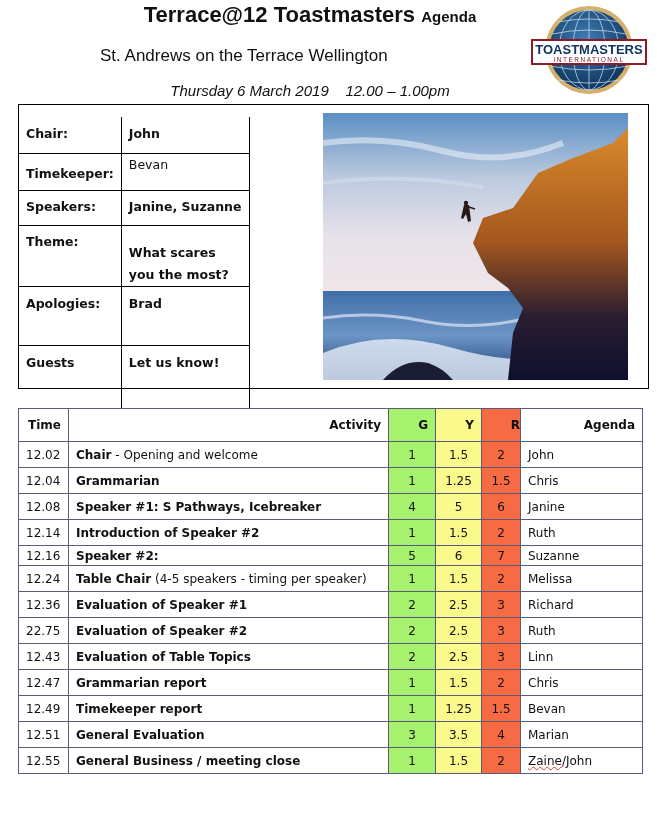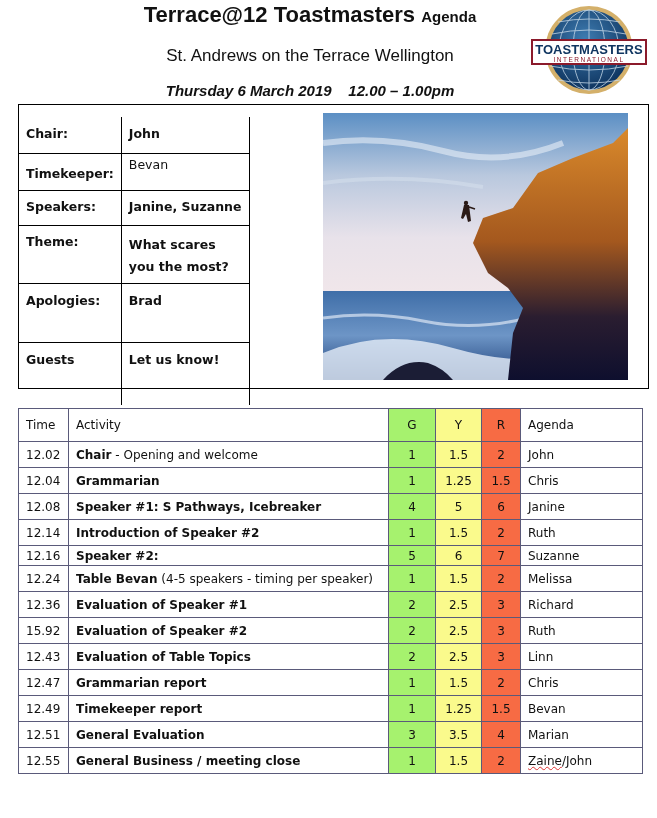--- a/index.html
+++ b/index.html
@@ -1,37 +1,37 @@
 <!DOCTYPE html>
 <html><head>
 <meta charset="utf-8">
 <style>
   html, body { margin:0; padding:0; background:#ffffff; }
   body { width:657px; height:818px; position:relative; overflow:hidden; font-family:"Liberation Sans", sans-serif; color:#111; }
   .title { position:absolute; left:100px; top:2px; width:420px; text-align:center; font-weight:bold; font-size:22px; white-space:nowrap; }
   .title .agenda { font-size:15px; }
-  .subtitle { position:absolute; left:100px; top:46px; width:420px; text-align:center; font-size:17px; }
-  .dateline { position:absolute; left:100px; top:82px; width:420px; text-align:center; font-size:15px; font-weight:bold; font-style:italic; white-space:pre; }
+  .subtitle { position:absolute; left:100px; top:46px; width:420px; text-align:left; font-size:17px; }
+  .dateline { position:absolute; left:100px; top:82px; width:420px; text-align:center; font-size:15px; font-weight:normal; font-style:italic; white-space:pre; }
 
   .logo { position:absolute; left:528px; top:4px; width:122px; height:92px; }
 
   .info-box { position:absolute; left:18px; top:104px; width:631px; height:285px; border:1.5px solid #000; box-sizing:border-box; }
   .info-table { position:absolute; left:0; top:12px; border-collapse:collapse; font-family:"DejaVu Sans", sans-serif; }
   .info-table td { border:1.5px solid #000; padding:0 7px; font-size:12.5px; vertical-align:top; box-sizing:border-box; }
   .info-table td.label { width:102px; font-weight:bold; border-left:none; }
   .info-table td.value { width:128px; font-weight:bold; }
   .info-table td.value.normal { font-weight:normal; }
   .info-table tr:first-child td { border-top:none; }
   .info-table tr:last-child td { border-bottom:none; }
   .photo { position:absolute; left:304px; top:8px; width:305px; height:267px; }
 
   .sched { position:absolute; left:18px; top:408px; border-collapse:collapse; font-family:"DejaVu Sans", sans-serif; font-size:12px; }
   .sched td { border:1px solid #5a5a7a; padding:0 7px; height:26px; box-sizing:border-box; white-space:nowrap; }
   .sched tr.short td { height:20px; }
-  .sched tr.head td { height:33px; font-weight:normal; }
+  .sched tr.head td { height:33px; font-weight:bold;text-align:right; }
   .sched td.time { width:50px; }
   .sched td.act { width:320px; }
   .sched td.g { width:47px; background:#a6f26e; text-align:center; }
   .sched td.y { width:46px; background:#fafa8c; text-align:center; }
   .sched td.r { width:39px; background:#f76b44; text-align:center; padding:0; }
   .sched td.spk { width:122px; }
   .b { font-weight:bold; }
   .spell { text-decoration:underline wavy #d33; text-decoration-thickness:1px;margin-top:12px; }
 </style>
 </head>
@@ -77,21 +77,21 @@
     <tr style="height:37px">
       <td class="label" style="padding-top:12px">Timekeeper:</td>
       <td class="value normal" style="padding-top:3px">Bevan</td>
     </tr>
     <tr style="height:35px">
       <td class="label" style="padding-top:8px">Speakers:</td>
       <td class="value" style="padding-top:8px">Janine, Suzanne</td>
     </tr>
     <tr style="height:58px">
       <td class="label" style="padding-top:8px">Theme:</td>
-      <td class="value" style="padding-top:8px; line-height:22px; white-space:normal">What scares you the most?</td>
+      <td class="value" style="padding-top:16px; line-height:22px; white-space:normal">What scares you the most?</td>
     </tr>
     <tr style="height:59px">
       <td class="label" style="padding-top:9px">Apologies:</td>
       <td class="value" style="padding-top:9px">Brad</td>
     </tr>
     <tr style="height:63px">
       <td class="label" style="padding-top:9px">Guests</td>
       <td class="value" style="padding-top:9px">Let us know!</td>
     </tr>
   </tbody>
@@ -180,36 +180,36 @@
       <tr class="short">
     <td class="time">12.16</td>
     <td class="act"><span class="b">Speaker #2:</span><span></span></td>
     <td class="g">5</td>
     <td class="y">6</td>
     <td class="r">7</td>
     <td class="spk">Suzanne</td>
   </tr>
       <tr>
     <td class="time">12.24</td>
-    <td class="act"><span class="b">Table Bevan</span><span> (4-5 speakers - timing per speaker)</span></td>
+    <td class="act"><span class="b">Table Chair</span><span> (4-5 speakers - timing per speaker)</span></td>
     <td class="g">1</td>
     <td class="y">1.5</td>
     <td class="r">2</td>
     <td class="spk">Melissa</td>
   </tr>
       <tr>
     <td class="time">12.36</td>
     <td class="act"><span class="b">Evaluation of Speaker #1</span><span></span></td>
     <td class="g">2</td>
     <td class="y">2.5</td>
     <td class="r">3</td>
     <td class="spk">Richard</td>
   </tr>
       <tr>
-    <td class="time">15.92</td>
+    <td class="time">22.75</td>
     <td class="act"><span class="b">Evaluation of Speaker #2</span><span></span></td>
     <td class="g">2</td>
     <td class="y">2.5</td>
     <td class="r">3</td>
     <td class="spk">Ruth</td>
   </tr>
       <tr>
     <td class="time">12.43</td>
     <td class="act"><span class="b">Evaluation of Table Topics</span><span></span></td>
     <td class="g">2</td>

